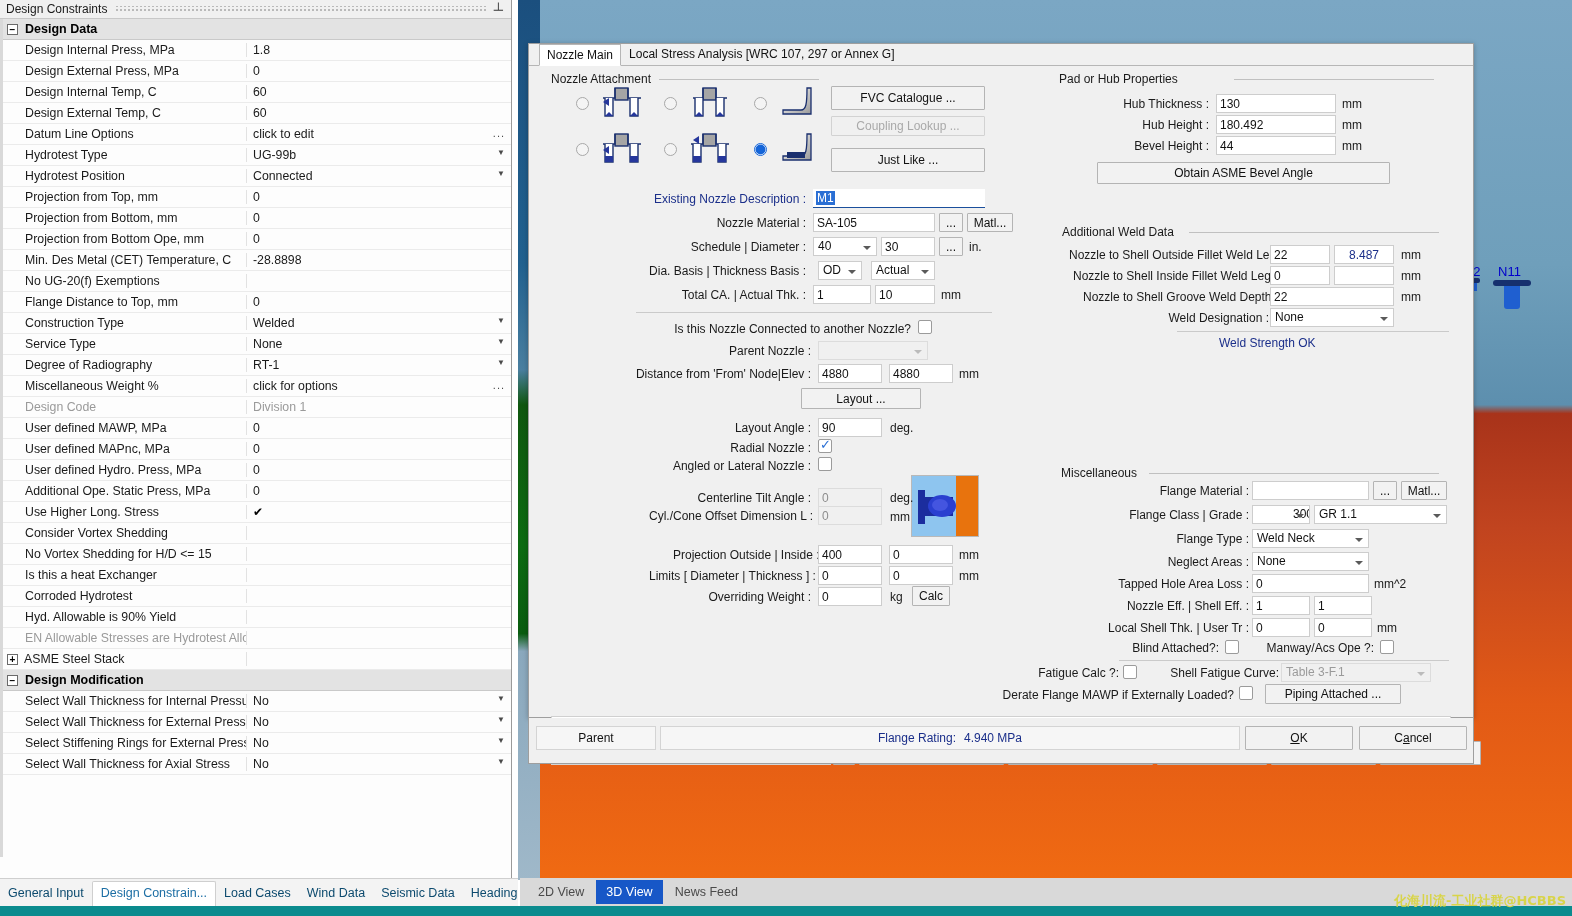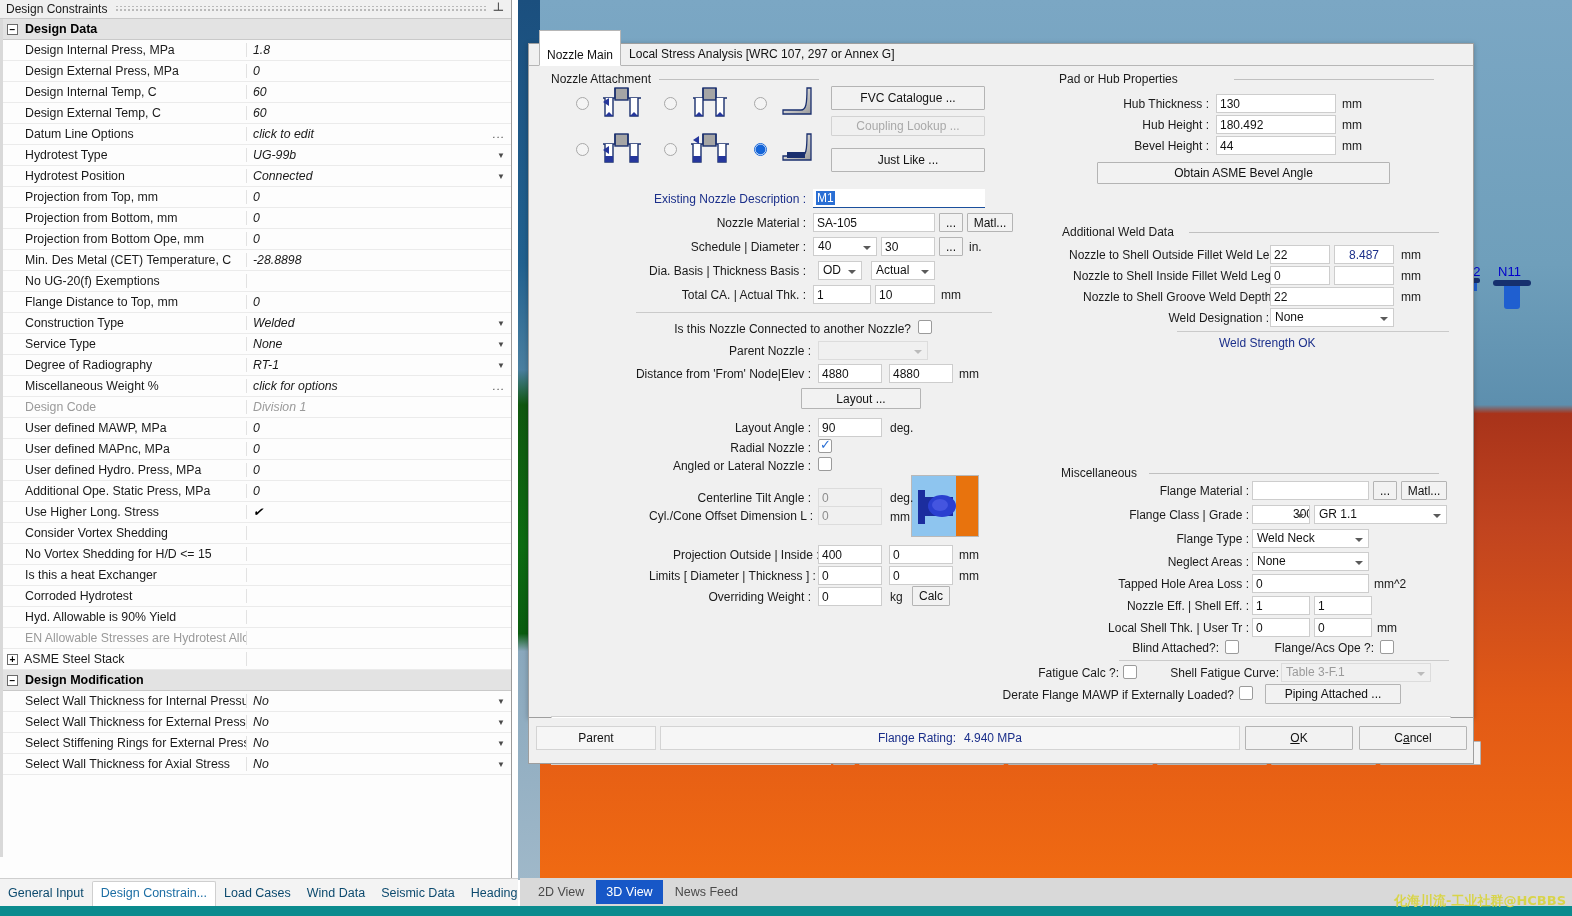--- a/index.html
+++ b/index.html
@@ -62,21 +62,21 @@
   }
   .row {
     display:flex; height:21px; border-bottom:1px solid #ebebeb; align-items:center;
   }
   .row .lbl {
     width: 244px; padding-left:22px; color:#1a1a1a; font-size:12.3px;
     white-space:nowrap; overflow:hidden; border-right:1px solid #e2e2e2;
   }
   .row .val {
     flex:1; padding-left:6px; color:#1a1a1a; font-size:12.3px;
-    display:flex; align-items:center; white-space:nowrap; overflow:hidden;font-style:italic;
+    display:flex; white-space:nowrap; overflow:hidden;
   }
   .row .val .txt { flex: 1; overflow:hidden; text-overflow:clip; }
   .grey { color:#9a9a9a !important; }
   .caret { font-size:8px; color:#4a4a4a; padding-right:6px; }
   .ellip { font-size:11px; color:#4a4a4a; padding-right:6px; letter-spacing:1px;}
   .chk { color:#000; font-size:12px; }
   .pmini {
     width:11px; height:11px; border:1px solid #6a6a6a; background:#fff;
     display:inline-flex; align-items:center; justify-content:center;
     font-size:10px; line-height:9px; font-weight:bold; color:#000;
@@ -125,21 +125,21 @@
   .dlg-title .t { font-size:12.7px; color:#111; }
   .dlg-close {
     margin-left:auto; width:30px; height:26px; display:flex; align-items:center;
     justify-content:center; font-size:16px; color:#222; cursor:pointer;
   }
   .tabstrip {
     display:flex; align-items:flex-end; height:22px; padding-left:10px;
     border-bottom:1px solid #b6b6b6; background:#f0f0f0;
   }
   .dtab {
-    padding:17px 7px 3px 7px; font-size:12px; color:#111; border:1px solid transparent;
+    padding:3px 7px 3px 7px; font-size:12px; color:#111; border:1px solid transparent;
   }
   .dtab.active { background:#ffffff; border:1px solid #b6b6b6; border-bottom:1px solid #ffffff;
      margin-bottom:-1px; }
   .dlg-body { position:relative; height:600px; background:#f0f0f0; }
 
   
   .gbox-label { position:absolute; font-size:12px; color:#1a1a1a; }
   .gbox-line { position:absolute; height:1px; background:#c0c0c0; }
 
   
@@ -726,21 +726,21 @@
       <div class="fld" style="left:785px; top:530px; width:58px;">1</div>
 
       <div class="flabel" style="left:570px; top:555px; width:150px;">Local Shell Thk.  | User Tr :</div>
       <div class="fld" style="left:723px; top:552px; width:58px;">0</div>
       <div class="fld" style="left:785px; top:552px; width:58px;">0</div>
       <div class="unit" style="left:848px; top:555px;">mm</div>
 
       <div class="flabel" style="left:560px; top:575px; width:130px;">Blind Attached?:</div>
       <div class="ckbox" style="left:696px; top:574px;"></div>
 
-      <div class="flabel" style="left:700px; top:575px; width:145px;">Flange/Acs Ope ?:</div>
+      <div class="flabel" style="left:700px; top:575px; width:145px;">Manway/Acs Ope ?:</div>
       <div class="ckbox" style="left:851px; top:574px;"></div>
 
       <div class="hr" style="left:590px; top:594px; width:330px;"></div>
 
       <div class="flabel" style="left:480px; top:600px; width:110px;">Fatigue Calc ?:</div>
       <div class="ckbox" style="left:594px; top:599px;"></div>
 
       <div class="flabel" style="left:620px; top:600px; width:130px;">Shell Fatigue Curve:</div>
       <div class="sel dis" style="left:752px; top:597px; width:150px;">Table 3-F.1</div>
 

